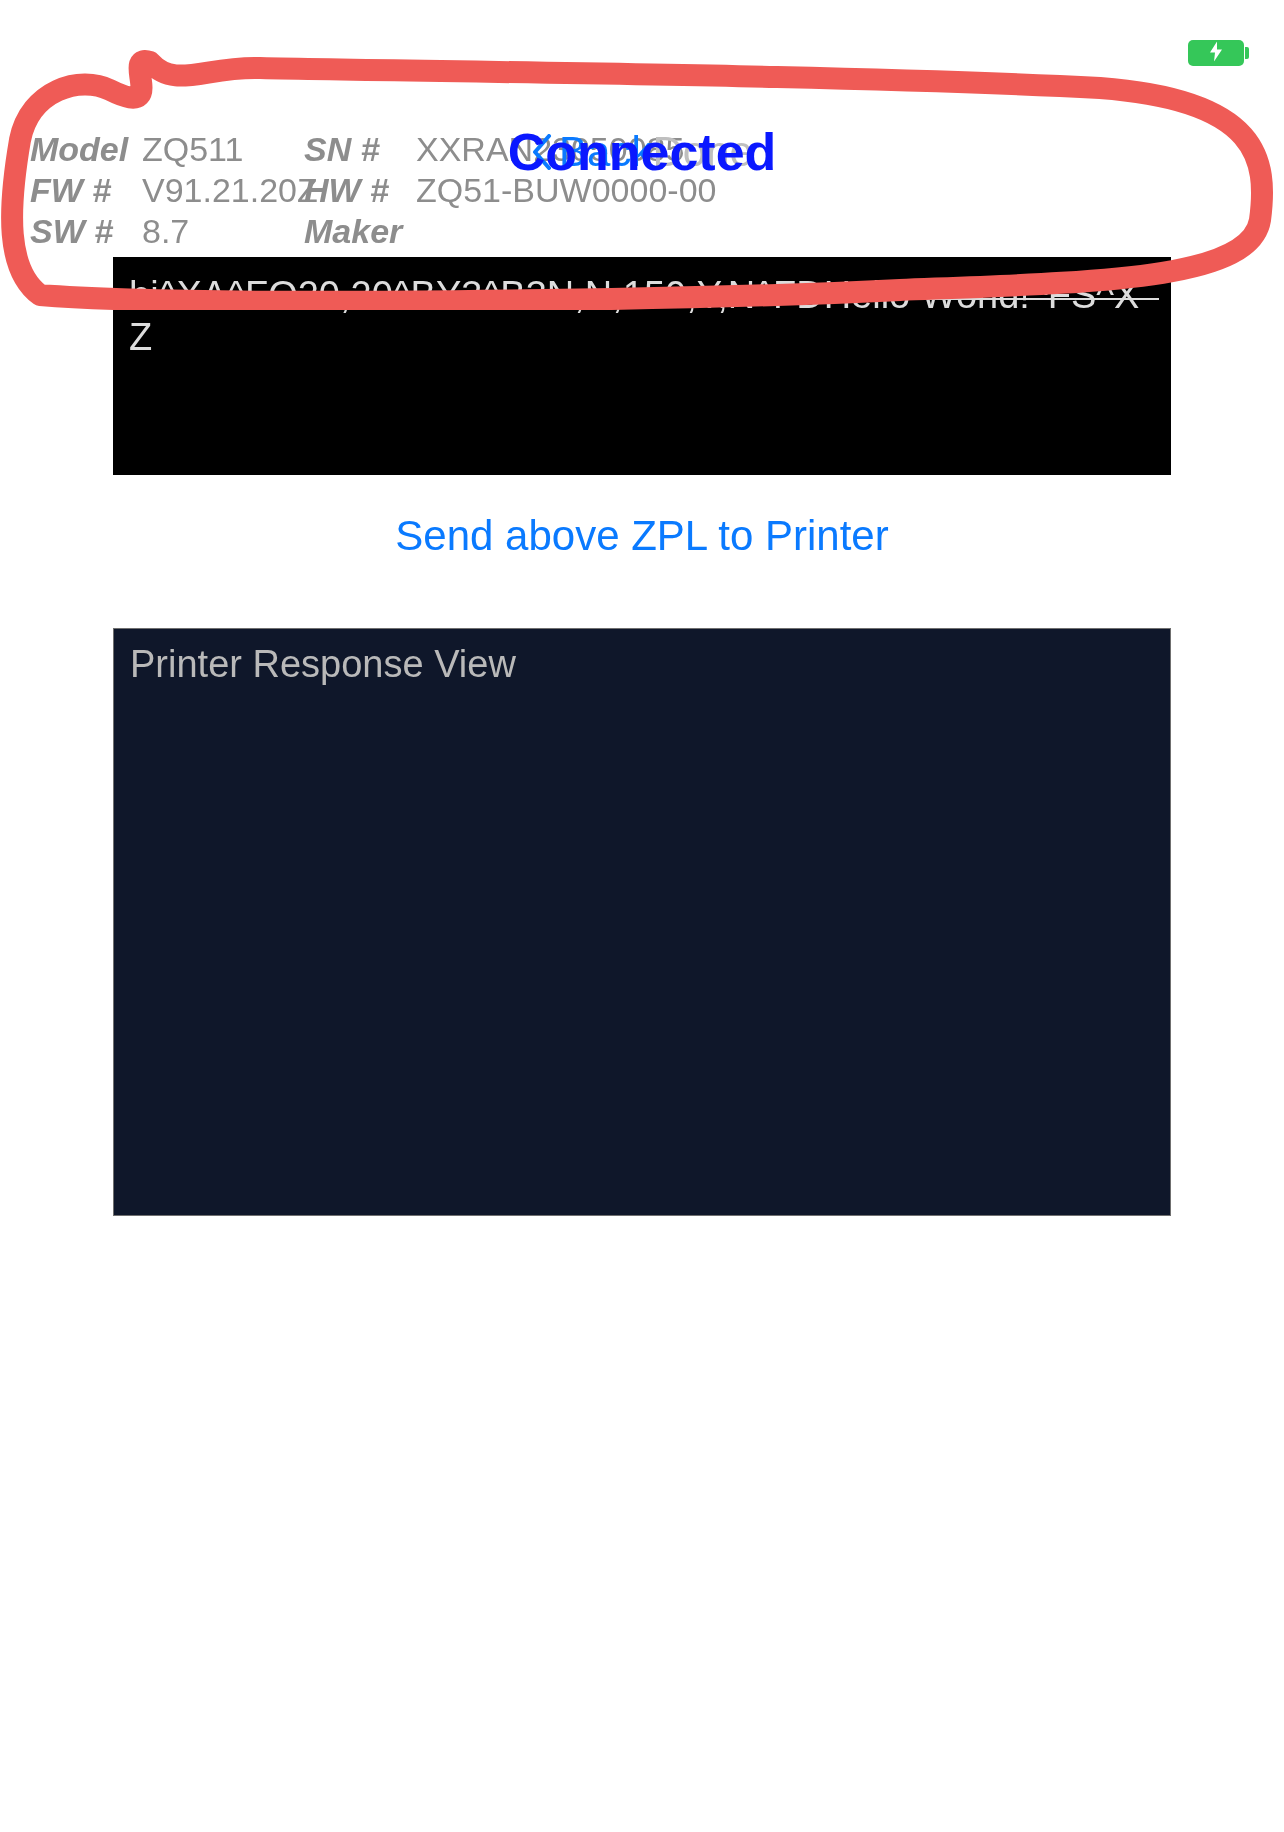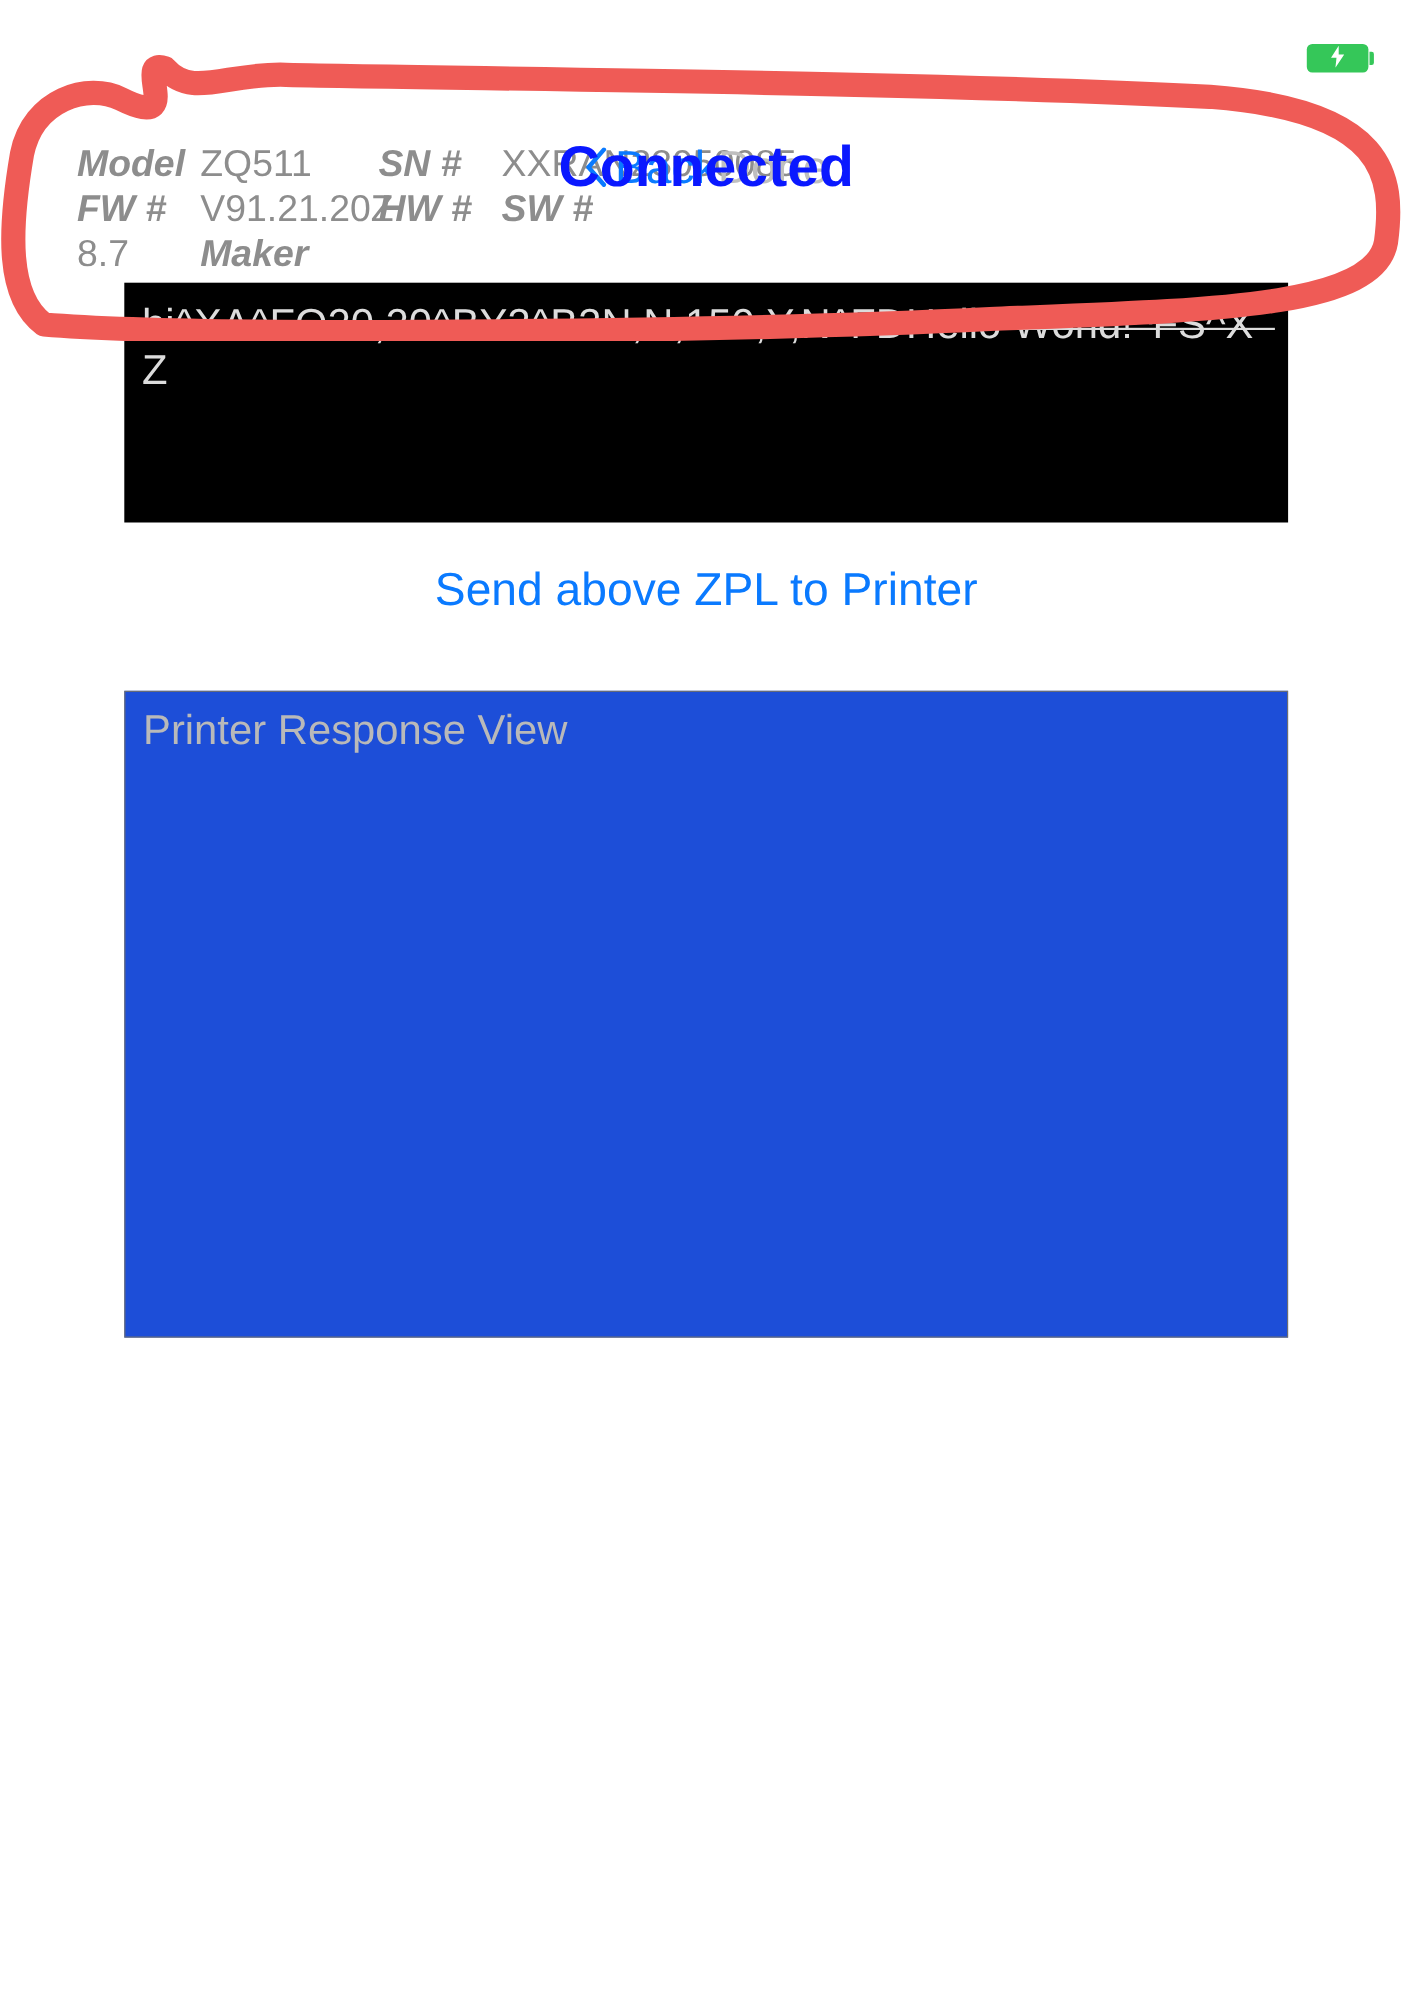--- a/index.html
+++ b/index.html
@@ -109,21 +109,20 @@
       position: absolute;
       top: 130px;
       left: 30px;
       display: grid;
       grid-template-columns: 100px 150px 100px auto;
       row-gap: 2px;
       column-gap: 12px;
       font-size: 34px;
       color: #8d8d8d;
       z-index: 10;
-      margin-left: 40px;
     }
     .info-label {
       font-style: italic;
       font-weight: 700;
       text-align: left;
       color: #8d8d8d;
       white-space: nowrap;
     }
     .info-val {
       color: #8d8d8d;
@@ -166,21 +165,21 @@
       font-weight: 400;
     }
 
     .response-box {
       position: absolute;
       top: 628px;
       left: 113px;
       right: 113px;
       height: 588px;
       border: 1px solid #6f6f6f;
-      background: #1d4ed8;
+      background: #0f172a;
       padding: 14px 16px;
     }
     .response-placeholder {
       color: #b9b9b9;
       font-size: 38px;
     }
   </style>
 </head>
 <body>
 
@@ -196,20 +195,21 @@
 
 <div class="info-grid">
   <span class="info-label">Model</span>
   <span class="info-val">ZQ511</span>
   <span class="info-label">SN #</span>
   <span class="info-val">XXRAN23050085</span>
 
   <span class="info-label">FW #</span>
   <span class="info-val">V91.21.20Z</span>
   <span class="info-label">HW #</span>
+  <span class="info-val">ZQ51-BUW0000-00</span>
 
   <span class="info-label">SW #</span>
   <span class="info-val">8.7</span>
   <span class="info-label">Maker</span>
 </div>
 
 <div class="nav-bar">
   <div class="nav-left">
     <svg class="chevron-left-icon" viewBox="0 0 22 36">
       <polyline points="18,2 4,18 18,34" stroke-linecap="round" stroke-linejoin="round"></polyline>

